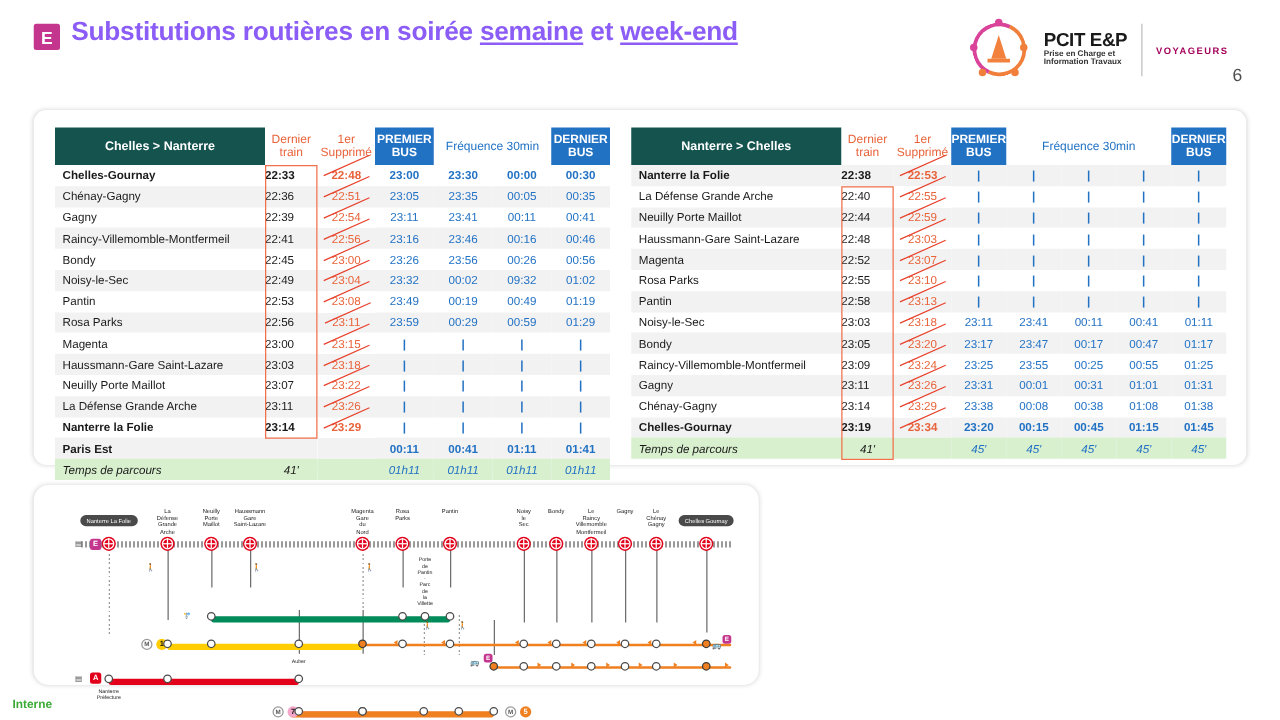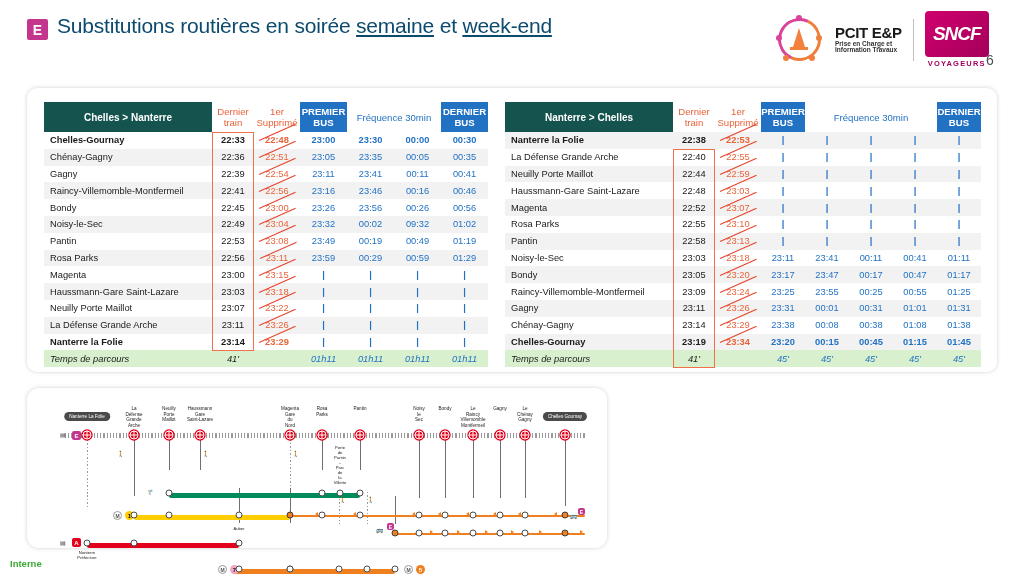--- a/index.html
+++ b/index.html
@@ -13,21 +13,21 @@
 
   
   .hdr { position:absolute; left:0; top:0; width:1024px; height:88px; }
   .e-badge {
     position:absolute; left:27px; top:19px; width:21px; height:21px;
     background:#C4368E; color:#fff; font-weight:bold; font-size:14px;
     display:flex; align-items:center; justify-content:center; border-radius:2px;
   }
   .title {
     position:absolute; left:57px; top:14px;
-    font-size:21px; font-weight:normal; color:#0c4a6e; letter-spacing:-0.2px;
+    font-size:21px; font-weight:bold; color:#8b5cf6; letter-spacing:-0.2px;
     white-space:nowrap;
   }
   .title u { text-decoration:underline; text-underline-offset:2px; }
   .pill {
     position:absolute; left:27px; top:49px; height:25px;
     background:#1C5F57; color:#fff; border-radius:13px;
     display:flex; align-items:center; padding:0 17px;
     font-size:13px; white-space:nowrap;
   }
 
@@ -71,21 +71,21 @@
   td,th { font-size:9.3px; padding:0; height:16.8px; vertical-align:middle; }
 
   thead th { height:30px; font-size:9.6px; }
   .h-dir   { background:#14534E; color:#fff; font-weight:bold; font-size:10px; text-align:center; }
   .h-orng  { color:#E8633A; text-align:center; line-height:1.15; font-weight:normal; }
   .h-blue  { background:#2272C4; color:#fff; font-weight:bold; text-align:center; line-height:1.15; }
   .h-freq  { color:#2272C4; text-align:center; font-weight:normal; }
 
   td.stn { padding-left:6px; color:#1A1A1A; text-align:left; }
   td.bold, tr.bold td { font-weight:bold; }
-  td.last { text-align:center; color:#1A1A1A; font-weight:normal; }
+  td.last { text-align:left; color:#1A1A1A; font-weight:normal; }
   td.supp { text-align:center; color:#E8633A; position:relative; }
   td.bus  { text-align:center; color:#2272C4; }
   td.bus.b { font-weight:bold; }
   tr.alt td { background:#F2F2F2; }
 
   
   td.supp .v { position:relative; display:inline-block; }
   td.supp .strike {
     position:absolute; left:-6px; top:50%;
     width:40px; height:0; border-top:1.3px solid #E8402A;
@@ -164,23 +164,20 @@
       <div class="pcit-dot" style="left:8px;top:40px;background:#F07F3C;"></div>
       <div class="pcit-dot" style="left:34px;top:40px;background:#F07F3C;"></div>
     </div>
     <div class="pcit-txt">
       <div class="b">PCIT E&amp;P</div>
       <div class="s">Prise en Charge et</div>
       <div class="s">Information Travaux</div>
     </div>
     <div class="divider"></div>
     <div>
-      <div class="sncf-box">
-          <span>SNCF</span>
-        </div>
       <div class="voy">VOYAGEURS</div>
     </div>
   </div>
   <div class="pagenum">6</div>
 </div>
 
 <div class="card">
 
   <div class="tbl-wrap tbl-left">
     <table>
@@ -313,20 +310,29 @@
             <td class="bus"><span class="bar">|</span></td>
           </tr>
           <tr class="bold">
             <td class="stn">Nanterre la Folie</td>
             <td class="last" style="font-weight: bold;">23:14</td>
             <td class="supp"><span class="v">23:29<span class="strike"></span></span></td>
             <td class="bus b"><span class="bar">|</span></td>
             <td class="bus b"><span class="bar">|</span></td>
             <td class="bus b"><span class="bar">|</span></td>
             <td class="bus b"><span class="bar">|</span></td>
+          </tr>
+          <tr class="alt bold">
+            <td class="stn">Paris Est</td>
+            <td class="last" style="font-weight: bold;"></td>
+            <td class="supp"></td>
+            <td class="bus b">00:11</td>
+            <td class="bus b">00:41</td>
+            <td class="bus b">01:11</td>
+            <td class="bus b">01:41</td>
           </tr>
           <tr class="tot">
             <td class="lbl">Temps de parcours</td>
             <td class="trn">41'</td>
             <td></td>
             <td style="text-align: center;">01h11</td>
             <td style="text-align: center;">01h11</td>
             <td style="text-align: center;">01h11</td>
             <td style="text-align: center;">01h11</td>
           </tr>

